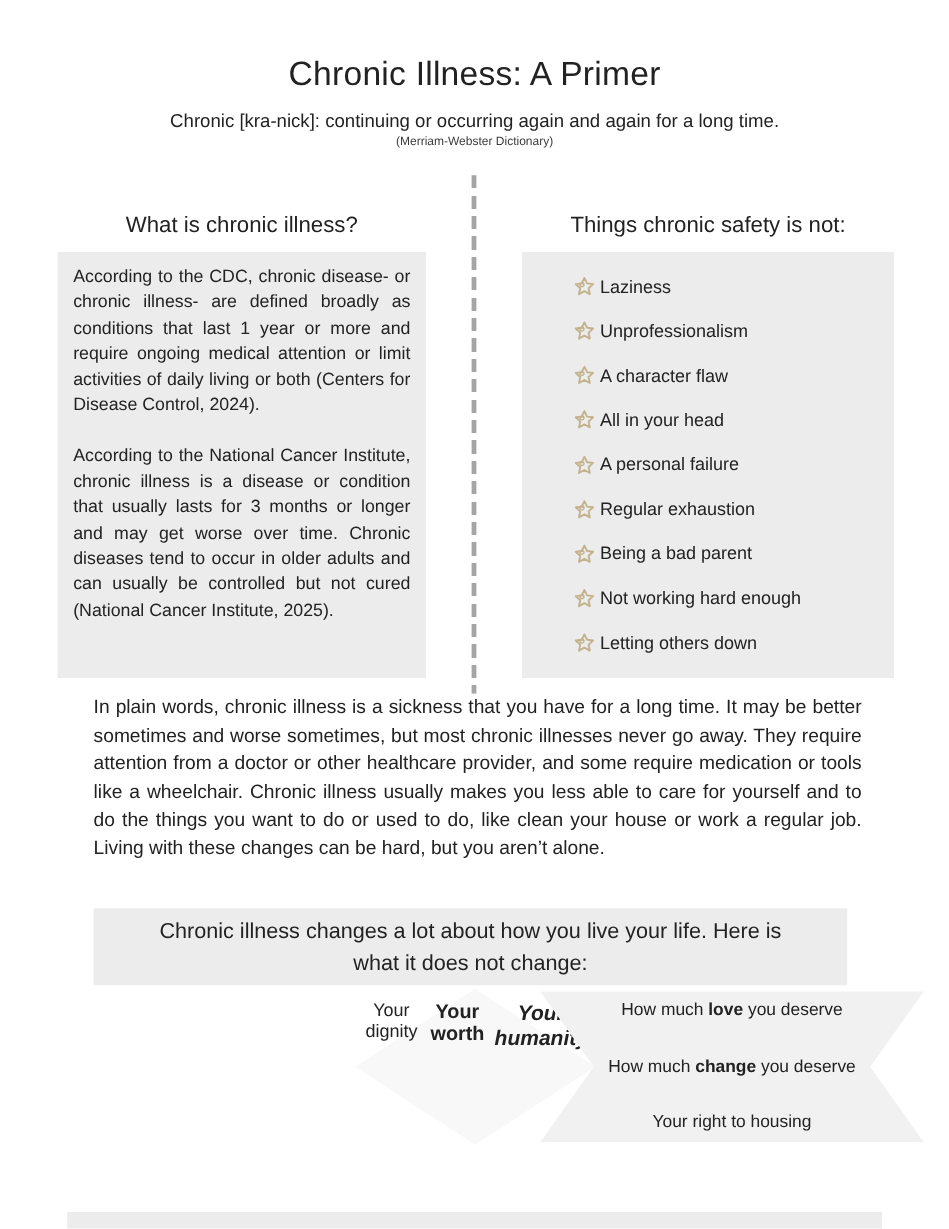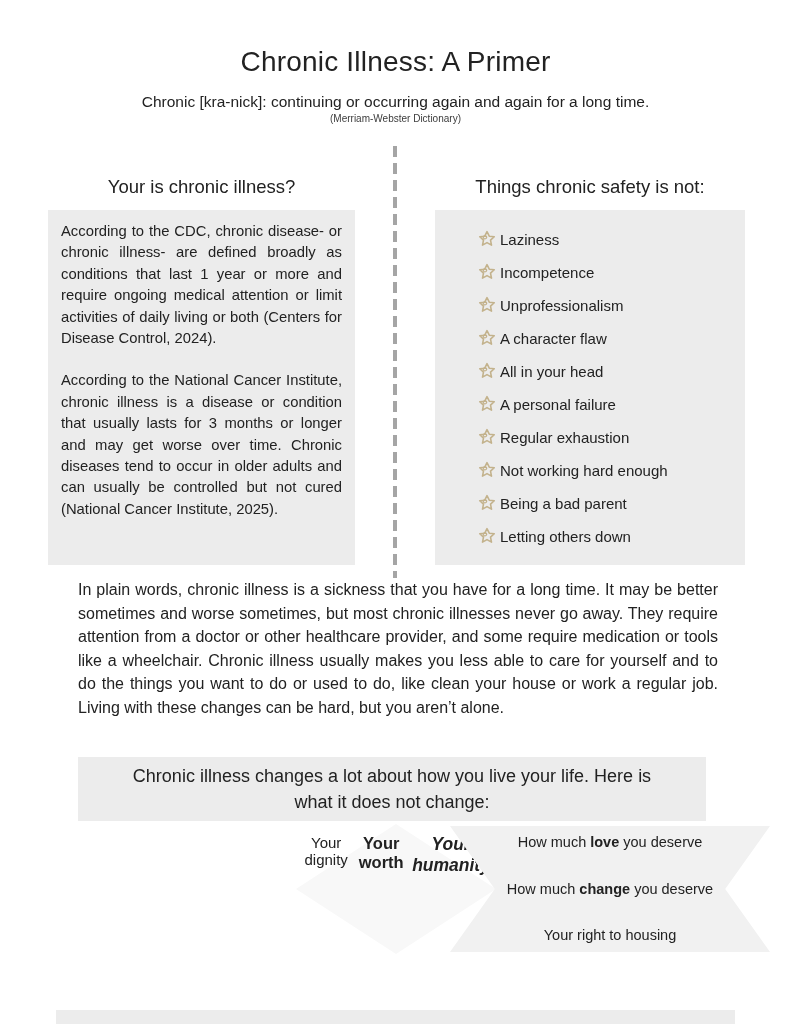--- a/index.html
+++ b/index.html
@@ -91,48 +91,39 @@
 <body>
 
 <div class="page">
 
   <h1 class="title">Chronic Illness: A Primer</h1>
   <p class="definition">Chronic [kra-nick]: continuing or occurring again and again for a long time.</p>
   <p class="def-source">(Merriam-Webster Dictionary)</p>
 
   <div class="divider"></div>
 
-  <h2 class="col-heading left-heading">Your is chronic illness?</h2>
+  <h2 class="col-heading left-heading">What is chronic illness?</h2>
   <div class="left-box">
     <p>According to the CDC, chronic disease- or chronic illness- are defined broadly as conditions that last 1 year or more and require ongoing medical attention or limit activities of daily living or both (Centers for Disease Control, 2024).</p>
     <p>According to the National Cancer Institute, chronic illness is a disease or condition that usually lasts for 3 months or longer and may get worse over time. Chronic diseases tend to occur in older adults and can usually be controlled but not cured (National Cancer Institute, 2025).</p>
   </div>
 
   <h2 class="col-heading right-heading">Things chronic safety is not:</h2>
   <div class="right-box">
 
       <div class="not-item">
         <span class="star">
           <svg width="20" height="20" viewBox="0 0 24 24" aria-hidden="true">
             <path d="M12 3.2 L14.7 8.6 L20.7 9.3 L16.2 13.4 L17.4 19.4 L12 16.4 L6.6 19.4 L7.8 13.4 L3.3 9.3 L9.3 8.6 Z" fill="none" stroke="currentColor" stroke-width="1.9" stroke-linejoin="round"></path>
             <path d="M8.3 11.2 C5.8 9.6 8.8 6.8 10.8 8.3 C13.4 10.2 9.9 13.0 7.9 11.3 C6.3 9.9 9.3 7.6 11.4 9.6" fill="none" stroke="currentColor" stroke-width="1.3" stroke-linecap="round"></path>
           </svg>
         </span>
         <span class="not-text">Laziness</span>
       </div>
 
-      <div class="not-item">
-        <span class="star">
-          <svg width="20" height="20" viewBox="0 0 24 24" aria-hidden="true">
-            <path d="M12 3.2 L14.7 8.6 L20.7 9.3 L16.2 13.4 L17.4 19.4 L12 16.4 L6.6 19.4 L7.8 13.4 L3.3 9.3 L9.3 8.6 Z" fill="none" stroke="currentColor" stroke-width="1.9" stroke-linejoin="round"></path>
-            <path d="M8.3 11.2 C5.8 9.6 8.8 6.8 10.8 8.3 C13.4 10.2 9.9 13.0 7.9 11.3 C6.3 9.9 9.3 7.6 11.4 9.6" fill="none" stroke="currentColor" stroke-width="1.3" stroke-linecap="round"></path>
-          </svg>
-        </span>
-        <span class="not-text">Incompetence</span>
-      </div>
 
       <div class="not-item">
         <span class="star">
           <svg width="20" height="20" viewBox="0 0 24 24" aria-hidden="true">
             <path d="M12 3.2 L14.7 8.6 L20.7 9.3 L16.2 13.4 L17.4 19.4 L12 16.4 L6.6 19.4 L7.8 13.4 L3.3 9.3 L9.3 8.6 Z" fill="none" stroke="currentColor" stroke-width="1.9" stroke-linejoin="round"></path>
             <path d="M8.3 11.2 C5.8 9.6 8.8 6.8 10.8 8.3 C13.4 10.2 9.9 13.0 7.9 11.3 C6.3 9.9 9.3 7.6 11.4 9.6" fill="none" stroke="currentColor" stroke-width="1.3" stroke-linecap="round"></path>
           </svg>
         </span>
         <span class="not-text">Unprofessionalism</span>
       </div>
@@ -177,31 +168,31 @@
         <span class="not-text">Regular exhaustion</span>
       </div>
 
       <div class="not-item">
         <span class="star">
           <svg width="20" height="20" viewBox="0 0 24 24" aria-hidden="true">
             <path d="M12 3.2 L14.7 8.6 L20.7 9.3 L16.2 13.4 L17.4 19.4 L12 16.4 L6.6 19.4 L7.8 13.4 L3.3 9.3 L9.3 8.6 Z" fill="none" stroke="currentColor" stroke-width="1.9" stroke-linejoin="round"></path>
             <path d="M8.3 11.2 C5.8 9.6 8.8 6.8 10.8 8.3 C13.4 10.2 9.9 13.0 7.9 11.3 C6.3 9.9 9.3 7.6 11.4 9.6" fill="none" stroke="currentColor" stroke-width="1.3" stroke-linecap="round"></path>
           </svg>
         </span>
+        <span class="not-text">Being a bad parent</span>
+      </div>
+
+      <div class="not-item">
+        <span class="star">
+          <svg width="20" height="20" viewBox="0 0 24 24" aria-hidden="true">
+            <path d="M12 3.2 L14.7 8.6 L20.7 9.3 L16.2 13.4 L17.4 19.4 L12 16.4 L6.6 19.4 L7.8 13.4 L3.3 9.3 L9.3 8.6 Z" fill="none" stroke="currentColor" stroke-width="1.9" stroke-linejoin="round"></path>
+            <path d="M8.3 11.2 C5.8 9.6 8.8 6.8 10.8 8.3 C13.4 10.2 9.9 13.0 7.9 11.3 C6.3 9.9 9.3 7.6 11.4 9.6" fill="none" stroke="currentColor" stroke-width="1.3" stroke-linecap="round"></path>
+          </svg>
+        </span>
         <span class="not-text">Not working hard enough</span>
-      </div>
-
-      <div class="not-item">
-        <span class="star">
-          <svg width="20" height="20" viewBox="0 0 24 24" aria-hidden="true">
-            <path d="M12 3.2 L14.7 8.6 L20.7 9.3 L16.2 13.4 L17.4 19.4 L12 16.4 L6.6 19.4 L7.8 13.4 L3.3 9.3 L9.3 8.6 Z" fill="none" stroke="currentColor" stroke-width="1.9" stroke-linejoin="round"></path>
-            <path d="M8.3 11.2 C5.8 9.6 8.8 6.8 10.8 8.3 C13.4 10.2 9.9 13.0 7.9 11.3 C6.3 9.9 9.3 7.6 11.4 9.6" fill="none" stroke="currentColor" stroke-width="1.3" stroke-linecap="round"></path>
-          </svg>
-        </span>
-        <span class="not-text">Being a bad parent</span>
       </div>
 
       <div class="not-item">
         <span class="star">
           <svg width="20" height="20" viewBox="0 0 24 24" aria-hidden="true">
             <path d="M12 3.2 L14.7 8.6 L20.7 9.3 L16.2 13.4 L17.4 19.4 L12 16.4 L6.6 19.4 L7.8 13.4 L3.3 9.3 L9.3 8.6 Z" fill="none" stroke="currentColor" stroke-width="1.9" stroke-linejoin="round"></path>
             <path d="M8.3 11.2 C5.8 9.6 8.8 6.8 10.8 8.3 C13.4 10.2 9.9 13.0 7.9 11.3 C6.3 9.9 9.3 7.6 11.4 9.6" fill="none" stroke="currentColor" stroke-width="1.3" stroke-linecap="round"></path>
           </svg>
         </span>
         <span class="not-text">Letting others down</span>

